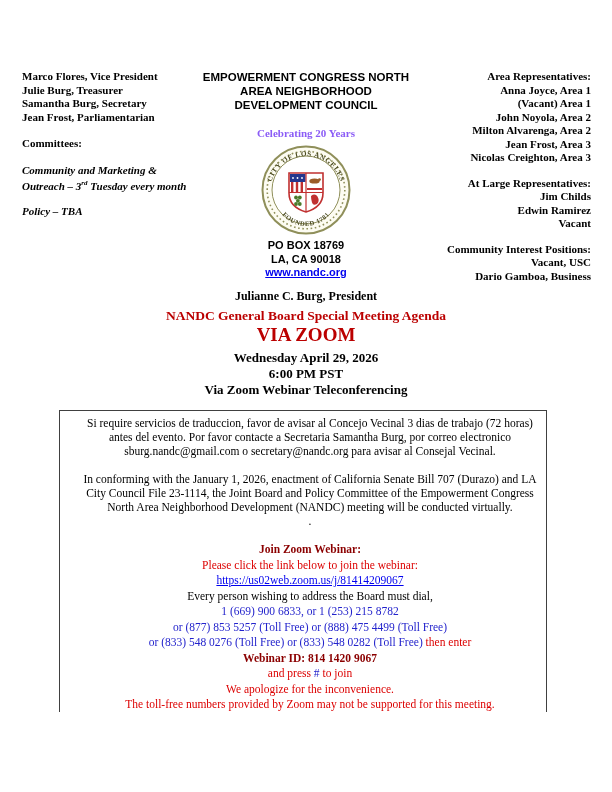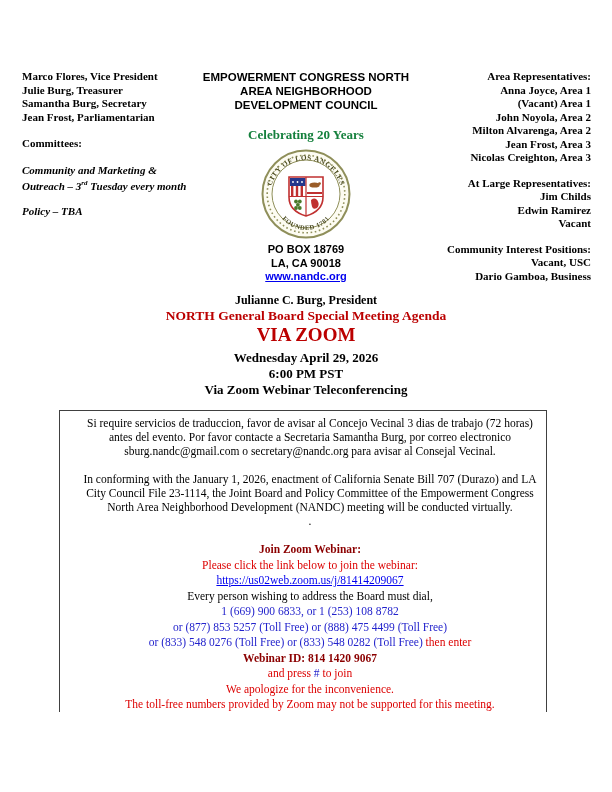--- a/index.html
+++ b/index.html
@@ -28,21 +28,21 @@
   .gap-md { height:13px; }
   .italic { font-style:italic; }
   sup { font-size:7px; vertical-align:super; }
 
   .org-line {
     font-family:"Liberation Sans", sans-serif;
     font-size:11.5px; font-weight:bold; line-height:14px;
   }
   .tagline {
     margin-top:15px;
-    font-size:13px; font-weight:bold; color:#15803d;
+    font-size:11px; font-weight:bold; color:#8b5cf6;
   }
   .seal-wrap { margin-top:6px; height:90px; }
   .addr {
     margin-top:4px;
     font-family:"Liberation Sans", sans-serif;
     font-size:11px; font-weight:bold; line-height:13.5px;
   }
   .website {
     font-family:"Liberation Sans", sans-serif;
     font-size:11px; font-weight:bold;
@@ -167,38 +167,38 @@
     <div>Jim Childs</div>
     <div>Edwin Ramirez</div>
     <div>Vacant</div>
     <div class="gap-sm"></div>
     <div>Community Interest Positions:</div>
     <div>Vacant, USC</div>
     <div>Dario Gamboa, Business</div>
   </div>
 
   <div class="title-block">
-    <div class="agenda-title">NORTH General Board Special Meeting Agenda</div>
+    <div class="agenda-title">NANDC General Board Special Meeting Agenda</div>
     <div class="via-zoom">VIA ZOOM</div>
     <div class="meet-line meet-first">Wednesday April 29, 2026</div>
     <div class="meet-line">6:00 PM PST</div>
     <div class="meet-line">Via Zoom Webinar Teleconferencing</div>
   </div>
 
   <div class="notice-box">
     <div class="para">Si require servicios de traduccion, favor de avisar al Concejo Vecinal 3 dias de trabajo (72 horas) antes del evento. Por favor contacte a Secretaria Samantha Burg, por correo electronico sburg.nandc@gmail.com o secretary@nandc.org para avisar al Consejal Vecinal.</div>
     <div class="para">In conforming with the January 1, 2026, enactment of California Senate Bill 707 (Durazo) and LA City Council File 23-1114, the Joint Board and Policy Committee of the Empowerment Congress North Area Neighborhood Development (NANDC) meeting will be conducted virtually.</div>
     <div class="dot-line">.</div>
 
     <div class="zoom-sec">
       <div class="join-heading">Join Zoom Webinar:</div>
       <div class="red-bright">Please click the link below to join the webinar:</div>
       <div><a class="zoom-link" href="#">https://us02web.zoom.us/j/81414209067</a></div>
       <div>Every person wishing to address the Board must dial,</div>
-      <div class="blue-phone">1 (669) 900 6833, or 1 (253) 108 8782</div>
+      <div class="blue-phone">1 (669) 900 6833, or 1 (253) 215 8782</div>
       <div class="blue-phone">or (877) 853 5257 (Toll Free) or (888) 475 4499 (Toll Free)</div>
       <div><span class="blue-phone">or (833) 548 0276 (Toll Free) or (833) 548 0282 (Toll Free)</span><span class="red-bright"> then enter</span></div>
       <div class="maroon-bold">Webinar ID: 814 1420 9067</div>
       <div><span class="red-bright">and press </span><span class="blue-phone">#</span><span class="red-bright"> to join</span></div>
       <div class="red-bright">We apologize for the inconvenience.</div>
       <div class="red-bright">The toll-free numbers provided by Zoom may not be supported for this meeting.</div>
     </div>
   </div>
 
 </div>

